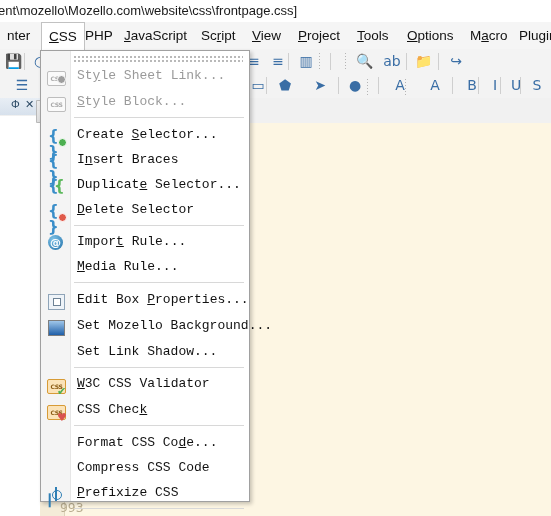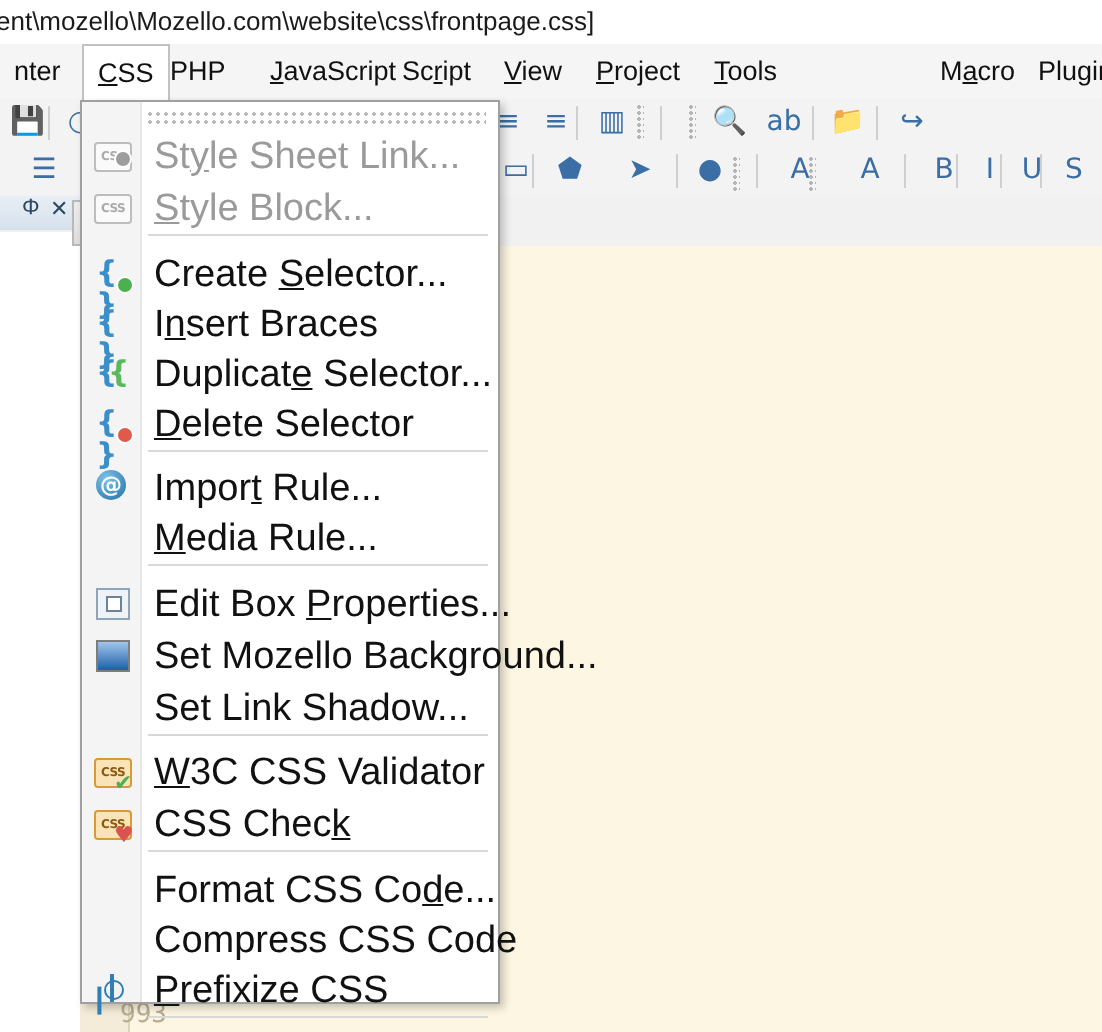--- a/index.html
+++ b/index.html
@@ -138,22 +138,22 @@
     position:absolute;left:32px;top:4px;width:170px;height:7px;
     background-image:radial-gradient(circle,#b9b9b9 1px,transparent 1px);
     background-size:4px 4px;
   }
   .mi{
     position:absolute;left:1px;width:206px;height:24px;
     cursor:default;
   }
   .mi .lbl{
     position:absolute;left:35px;top:3px;
-    font-size:19px;color:#111;white-space:nowrap;
-    font-family:Liberation Sans, sans-serif;
+    font-size:13px;color:#111;white-space:nowrap;
+    font-family:Liberation Mono, monospace;
   }
   .mi.disabled .lbl{color:#9a9a9a;}
   .mi .lbl u{text-decoration:underline;}
   .msep{position:absolute;left:33px;width:170px;height:1px;background:#d8d8d8;}
 
   
   .mico{position:absolute;left:5px;top:3px;width:18px;height:18px;}
 
   .csstag{
     position:absolute;left:0;top:3px;width:17px;height:13px;
@@ -217,25 +217,26 @@
 <body>
 
 <div id="titlebar">
   <div class="txt">ent\mozello\Mozello.com\website\css\frontpage.css]</div>
 </div>
 
 <div id="menubar">
     <div class="menu-item" style="left: 0px;"><span>nter</span></div>
     <div class="menu-item active" style="left: 41px;"><span><u>C</u>SS</span></div>
     <div class="menu-item" style="left: 78px;"><span>PHP</span></div>
-    <div class="menu-item" style="left: 128px;"><span><u>J</u>avaScript</span></div>
+    <div class="menu-item" style="left: 117px;"><span><u>J</u>avaScript</span></div>
     <div class="menu-item" style="left: 194px;"><span>Sc<u>r</u>ipt</span></div>
     <div class="menu-item" style="left: 245px;"><span><u>V</u>iew</span></div>
     <div class="menu-item" style="left: 291px;"><span><u>P</u>roject</span></div>
     <div class="menu-item" style="left: 350px;"><span><u>T</u>ools</span></div>
+    <div class="menu-item" style="left: 400px;"><span><u>O</u>ptions</span></div>
     <div class="menu-item" style="left: 463px;"><span>M<u>a</u>cro</span></div>
     <div class="menu-item" style="left: 512px;"><span>Plugins</span></div>
   </div>
 
 <div id="toolbar">
   <div id="toolrow1">
       <div class="tb-ico" style="left: 4px; top: 2px; font-size: 14px; line-height: 20px; text-align: center; color: rgb(58, 110, 165); font-family: &quot;DejaVu Sans&quot;, sans-serif;">💾</div>
       <div class="tb-ico" style="left: 30px; top: 2px; font-size: 14px; line-height: 20px; text-align: center; color: rgb(58, 110, 165); font-family: &quot;DejaVu Sans&quot;, sans-serif;">◔</div>
       <div class="tb-ico" style="left: 244px; top: 2px; font-size: 14px; line-height: 20px; text-align: center; color: rgb(58, 110, 165); font-family: &quot;DejaVu Sans&quot;, sans-serif;">≡</div>
       <div class="tb-ico" style="left: 268px; top: 2px; font-size: 14px; line-height: 20px; text-align: center; color: rgb(58, 110, 165); font-family: &quot;DejaVu Sans&quot;, sans-serif;">≡</div>

